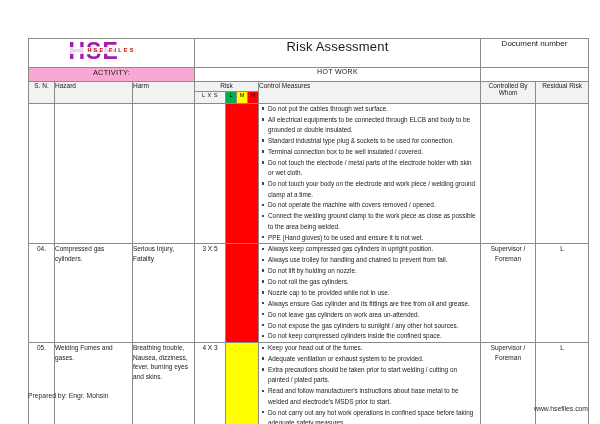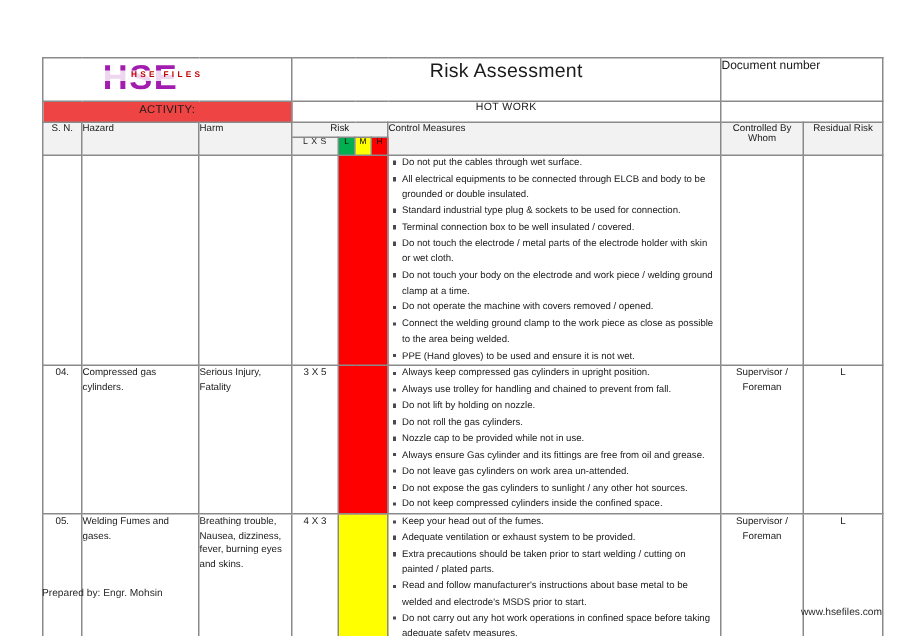--- a/index.html
+++ b/index.html
@@ -80,32 +80,32 @@
     line-height: 7px;
   }
   .title-cell {
     text-align: center;
     vertical-align: middle;
     font-size: 13px;
     font-weight: bold;
     letter-spacing: 0.2px;
   }
   .docnum-cell {
-    text-align: left;
+    text-align: center;
     vertical-align: middle;
     font-size: 8px;
     font-weight: bold;
   }
   .activity-cell {
     text-align: center;
     vertical-align: middle;
     height: 13px;
     font-size: 7.5px;
     font-weight: bold;
-    background: #ef4444;
+    background: #f9a8d4;
     letter-spacing: 0.2px;
   }
   .hotwork-cell {
     text-align: center;
     vertical-align: middle;
     font-size: 7px;
     font-weight: bold;
     letter-spacing: 0.3px;
   }
   .blank-cell { background: #ffffff; }

